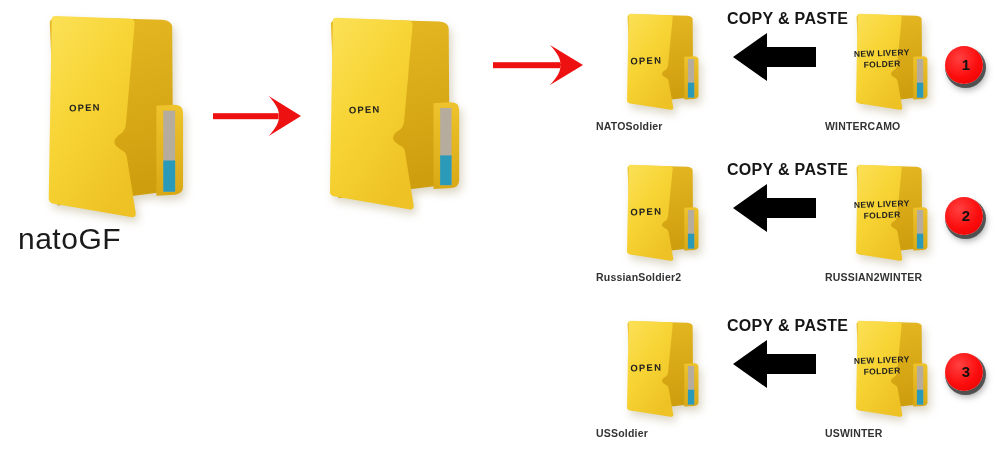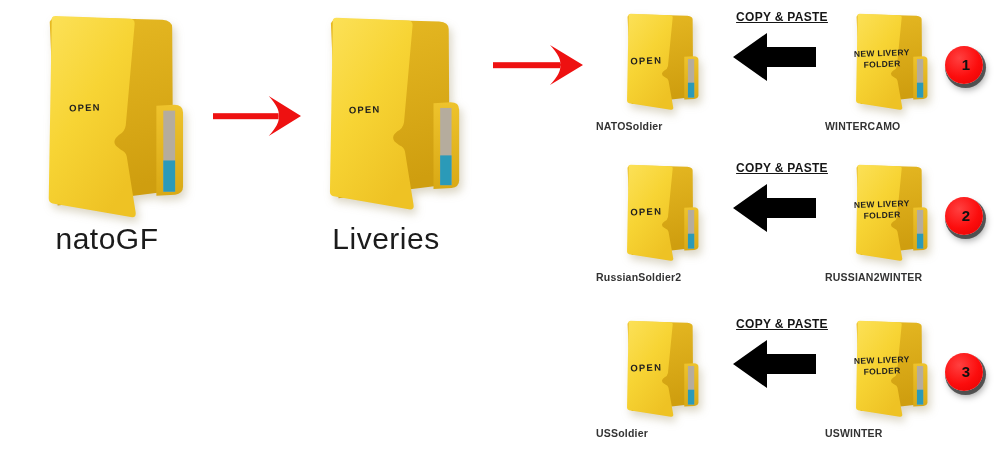--- a/index.html
+++ b/index.html
@@ -16,34 +16,34 @@
   .face{
     position:absolute;left:0;width:72%;text-align:center;
     color:#1e1e1e;font-weight:bold;transform:rotate(-2deg);
     pointer-events:none;
   }
   .folder-lg .face-open{top:90px;font-size:9.5px;letter-spacing:1.2px;}
   .folder-sm .face-open{top:43px;font-size:9.5px;letter-spacing:1.2px;}
   .face-two{top:36px;width:88%;font-size:8.5px;line-height:11px;letter-spacing:0.3px;}
 
   .cap-lg{
-    position:absolute;left:-10px;right:-10px;text-align:center;
+    position:absolute;left:-10px;right:-10px;text-align:left;
     font-size:30px;color:#1b1b1b;letter-spacing:0.5px;white-space:nowrap;
   }
   .cap-sm{
     position:absolute;left:-20px;right:-20px;top:108px;text-align:left;
     font-size:10.5px;font-weight:bold;color:#333;letter-spacing:0.2px;white-space:nowrap;
   }
 
   .row{position:absolute;left:0;width:1000px;height:150px;}
   .row .dest{left:616px;top:6px;}
   .row .src{left:845px;top:6px;}
   .copy-label{
     position:absolute;left:727px;top:4px;width:110px;text-align:center;
-    font-size:12px;font-weight:bold;color:#161616;letter-spacing:0.3px;white-space:nowrap;text-decoration:underline;
+    font-size:16px;font-weight:bold;color:#161616;letter-spacing:0.3px;white-space:nowrap;
   }
   .black-arrow{position:absolute;left:733px;top:27px;width:83px;height:48px;color:#000;}
   .red-arrow{position:absolute;color:#ee1111;}
 
   .badge{
     position:absolute;left:945px;top:40px;width:38px;height:38px;border-radius:50%;
     background:radial-gradient(circle at 38% 32%, #ff4040 0%, #fc0d0d 55%, #e40000 100%);
     box-shadow:1.5px 2.5px 0 1.5px rgba(55,55,55,0.8), 3px 6px 7px rgba(0,0,0,0.35);
     display:flex;align-items:center;justify-content:center;
     font-size:15px;font-weight:bold;color:#101010;
@@ -97,21 +97,20 @@
 
   <svg class="red-arrow" style="left:213px;top:94px;width:88px;height:44px">
       <use href="#rarrow"></use>
     </svg>
 
   <div class="folder folder-lg" style="left:310px;top:14px;width:152px">
     <svg class="ficon" viewBox="0 0 160 215" preserveAspectRatio="none" style="height:200px">
         <use href="#fld"></use>
       </svg>
     <div class="face face-open">OPEN</div>
-    <div class="cap-lg" style="top:208px">Liveries</div>
   </div>
 
   <svg class="red-arrow" style="left:493px;top:43px;width:90px;height:44px">
       <use href="#rarrow"></use>
     </svg>
 
   <div class="row" style="top:6px">
     <div class="folder folder-sm dest">
       <svg class="ficon" viewBox="0 0 160 215" preserveAspectRatio="none">
           <use href="#fld"></use>

